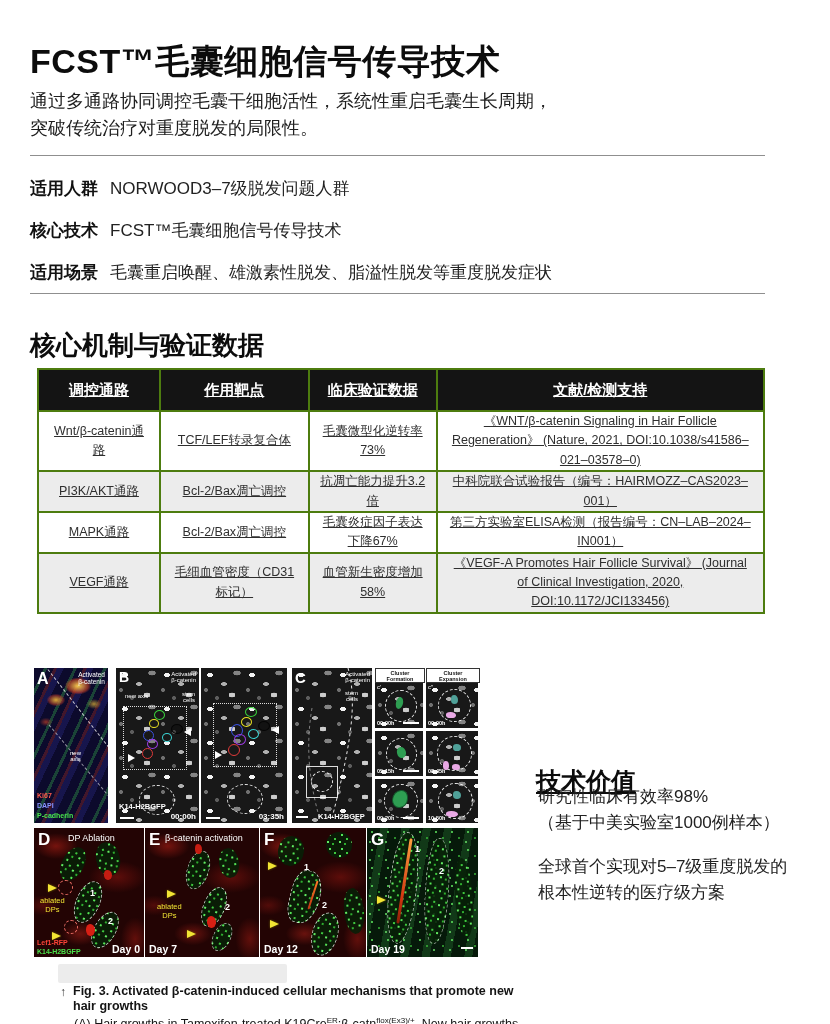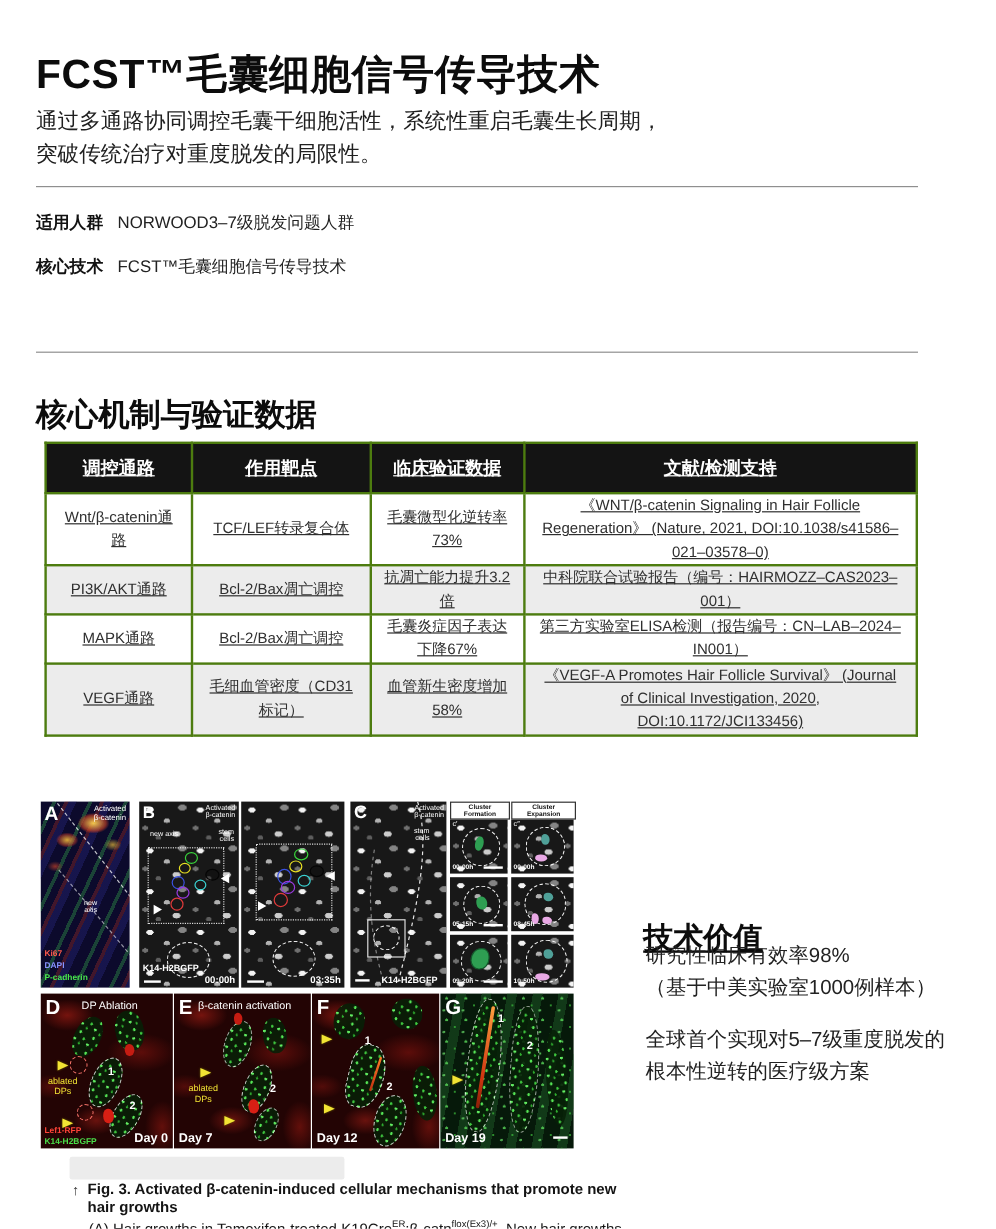--- a/index.html
+++ b/index.html
@@ -10,21 +10,21 @@
     color:#1a1a1a;
   }
   .abs{position:absolute;}
   .pre{white-space:pre-line;}
 
   
   .page-title{left:30px;top:16px;font-size:34px;font-weight:bold;letter-spacing:.5px;color:#0c0c0c;}
   .desc{left:30px;top:88px;font-size:18px;line-height:1.5;color:#202020;}
   .rule{left:30px;width:735px;height:0;border-top:1px solid #8f8f8f;}
   .rule1{top:155px;} .rule2{top:293px;}
-  .info{left:30px;top:177px;font-size:14px;}
+  .info{left:30px;top:177px;font-size:17px;}
   .info-row{display:flex;gap:12px;margin-bottom:19px;align-items:baseline;}
   .info-label{font-weight:bold;color:#111;}
   .info-value{color:#222;}
   .sec-title{left:30px;top:306px;font-size:26px;font-weight:bold;color:#0c0c0c;}
 
   
   .tbl-wrap{left:37px;top:368px;width:728px;}
   table.mech{border-collapse:collapse;width:100%;table-layout:fixed;}
   table.mech th,table.mech td{border:2px solid #4d7c0f;text-align:center;vertical-align:middle;padding:0 10px;text-decoration:underline;}
   table.mech th{background:#141414;color:#fff;font-size:15px;font-weight:bold;height:40px;}
@@ -115,20 +115,24 @@
 
 <div class="abs info">
   <div class="info-row">
     <span class="info-label">适用人群</span>
     <span class="info-value">NORWOOD3–7级脱发问题人群</span>
   </div>
   <div class="info-row">
     <span class="info-label">核心技术</span>
     <span class="info-value">FCST™毛囊细胞信号传导技术</span>
   </div>
+  <div class="info-row">
+    <span class="info-label">适用场景</span>
+    <span class="info-value">毛囊重启唤醒、雄激素性脱发、脂溢性脱发等重度脱发症状</span>
+  </div>
 </div>
 
 <div class="abs rule rule2"></div>
 
 <h2 class="abs sec-title">核心机制与验证数据</h2>
 
 <div class="abs tbl-wrap">
   <table class="mech">
     <colgroup>
         <col style="width:16.8%">

